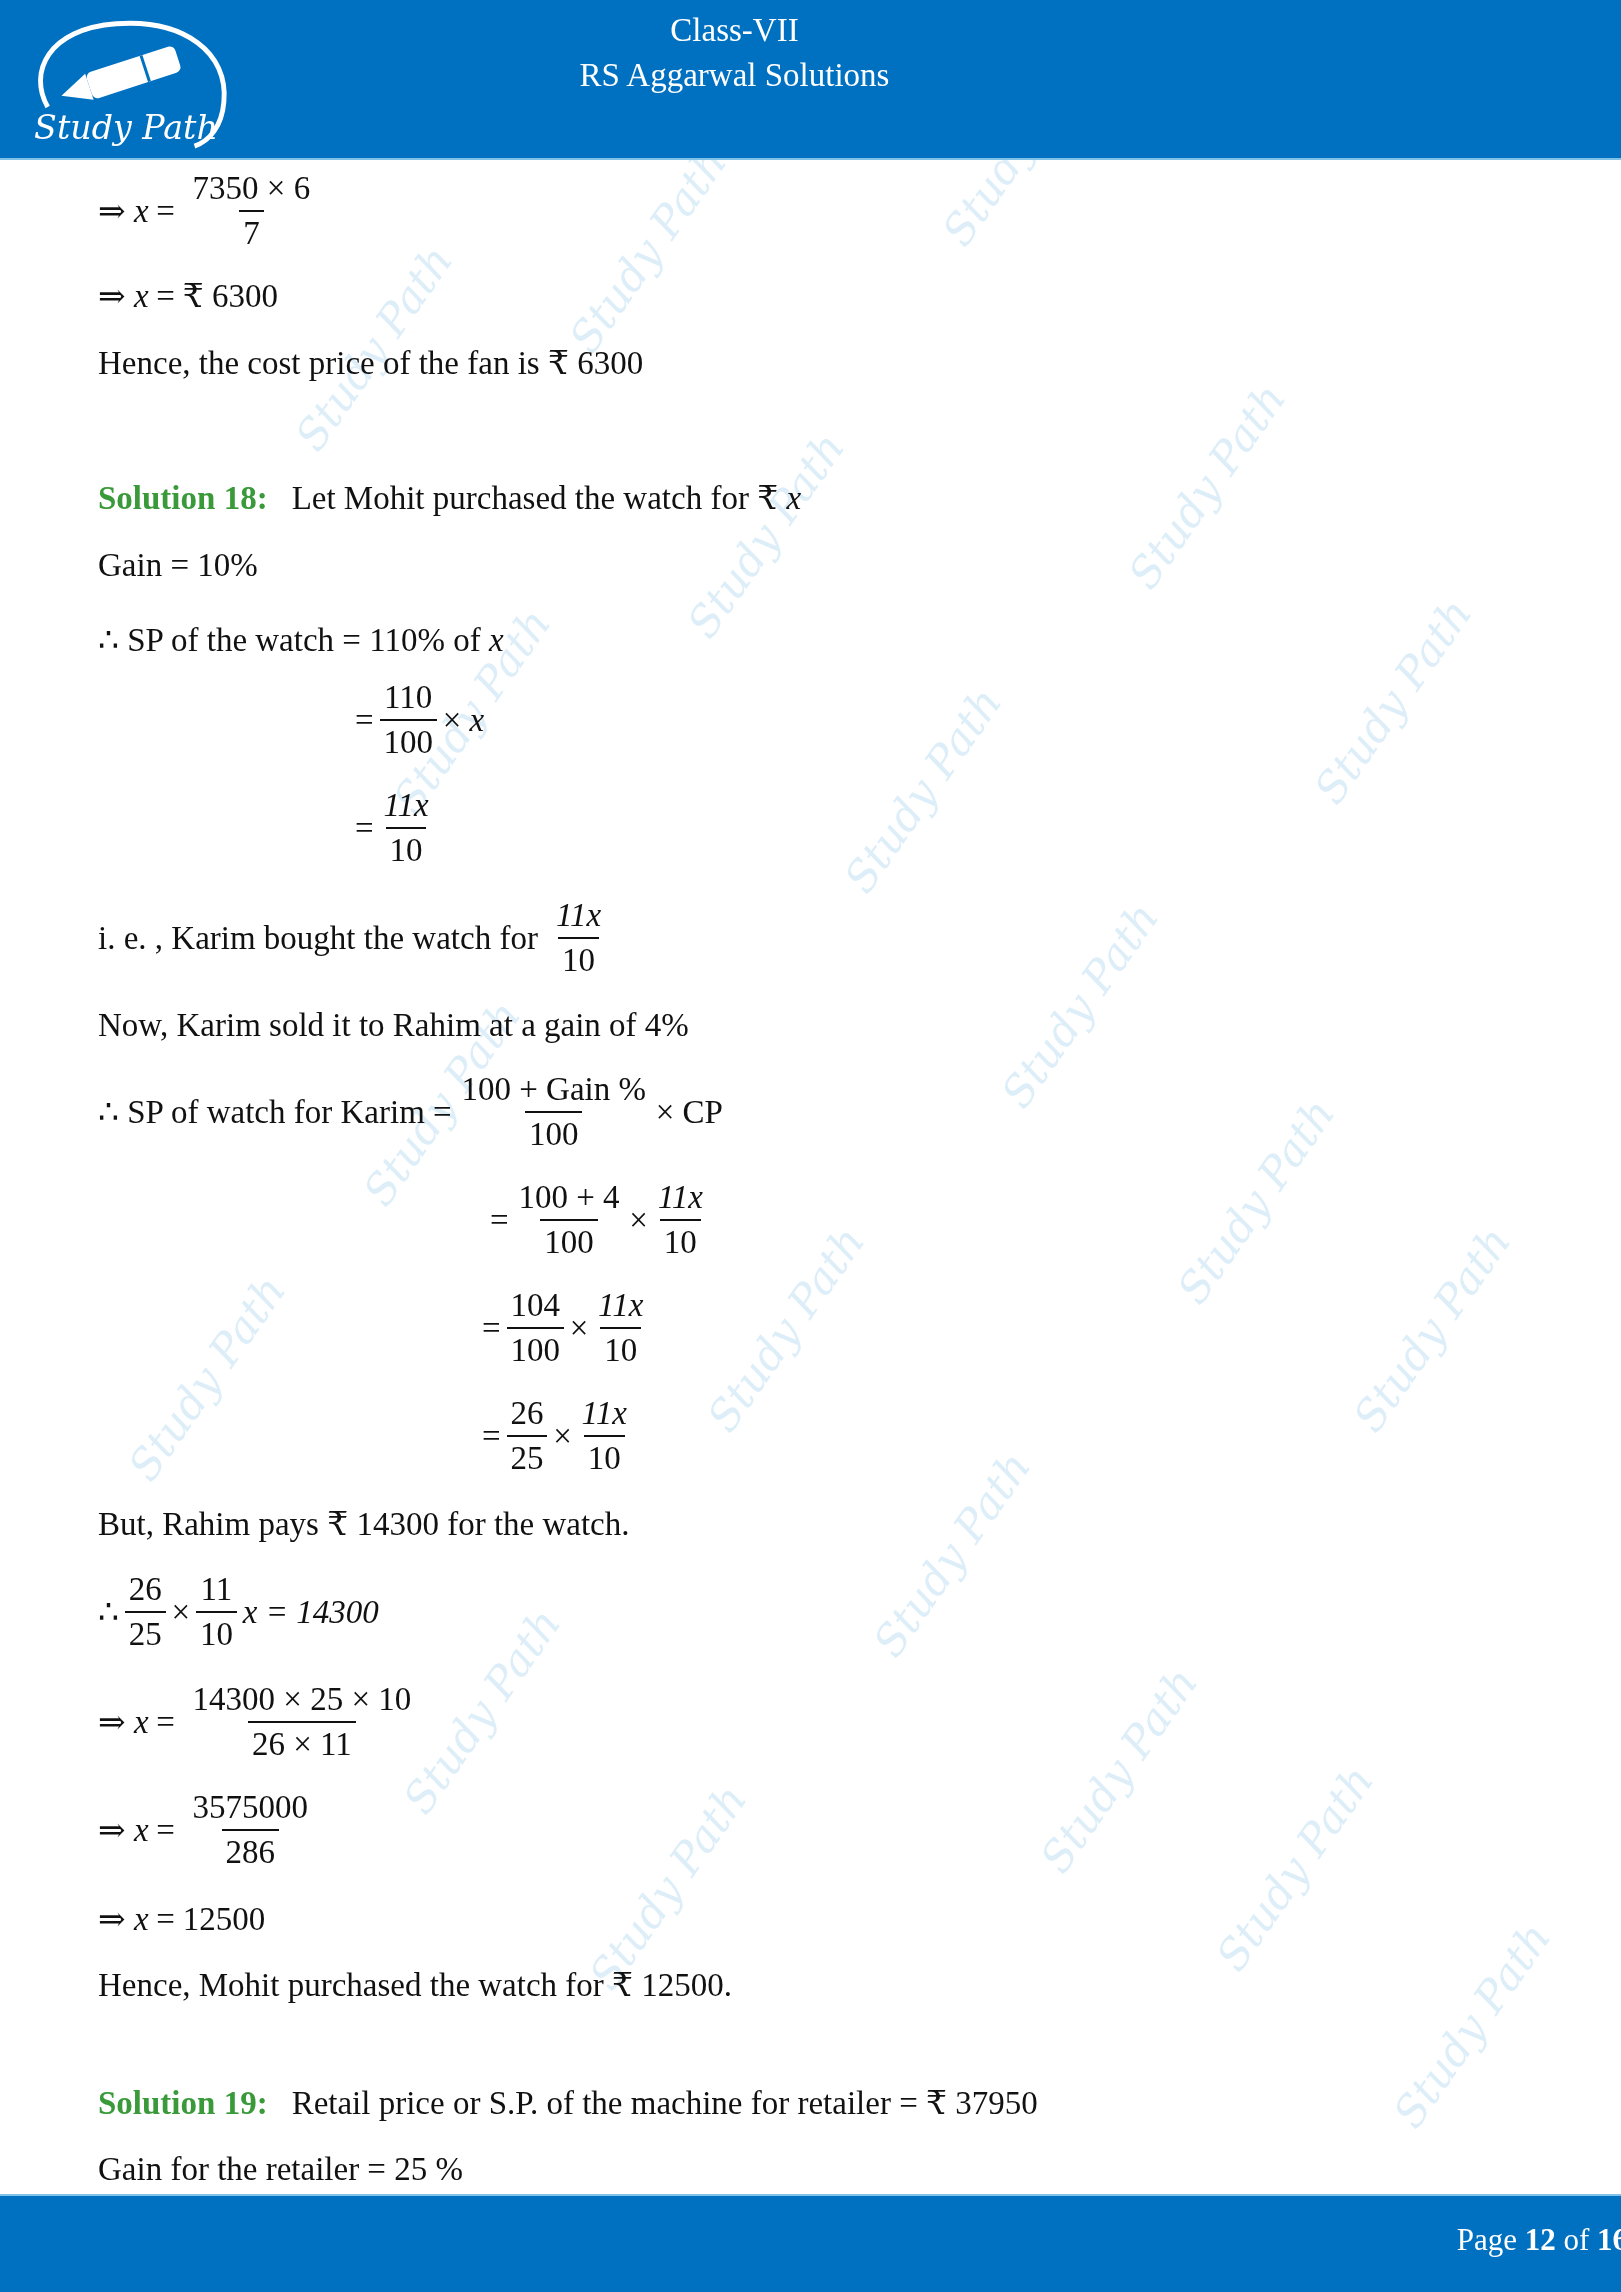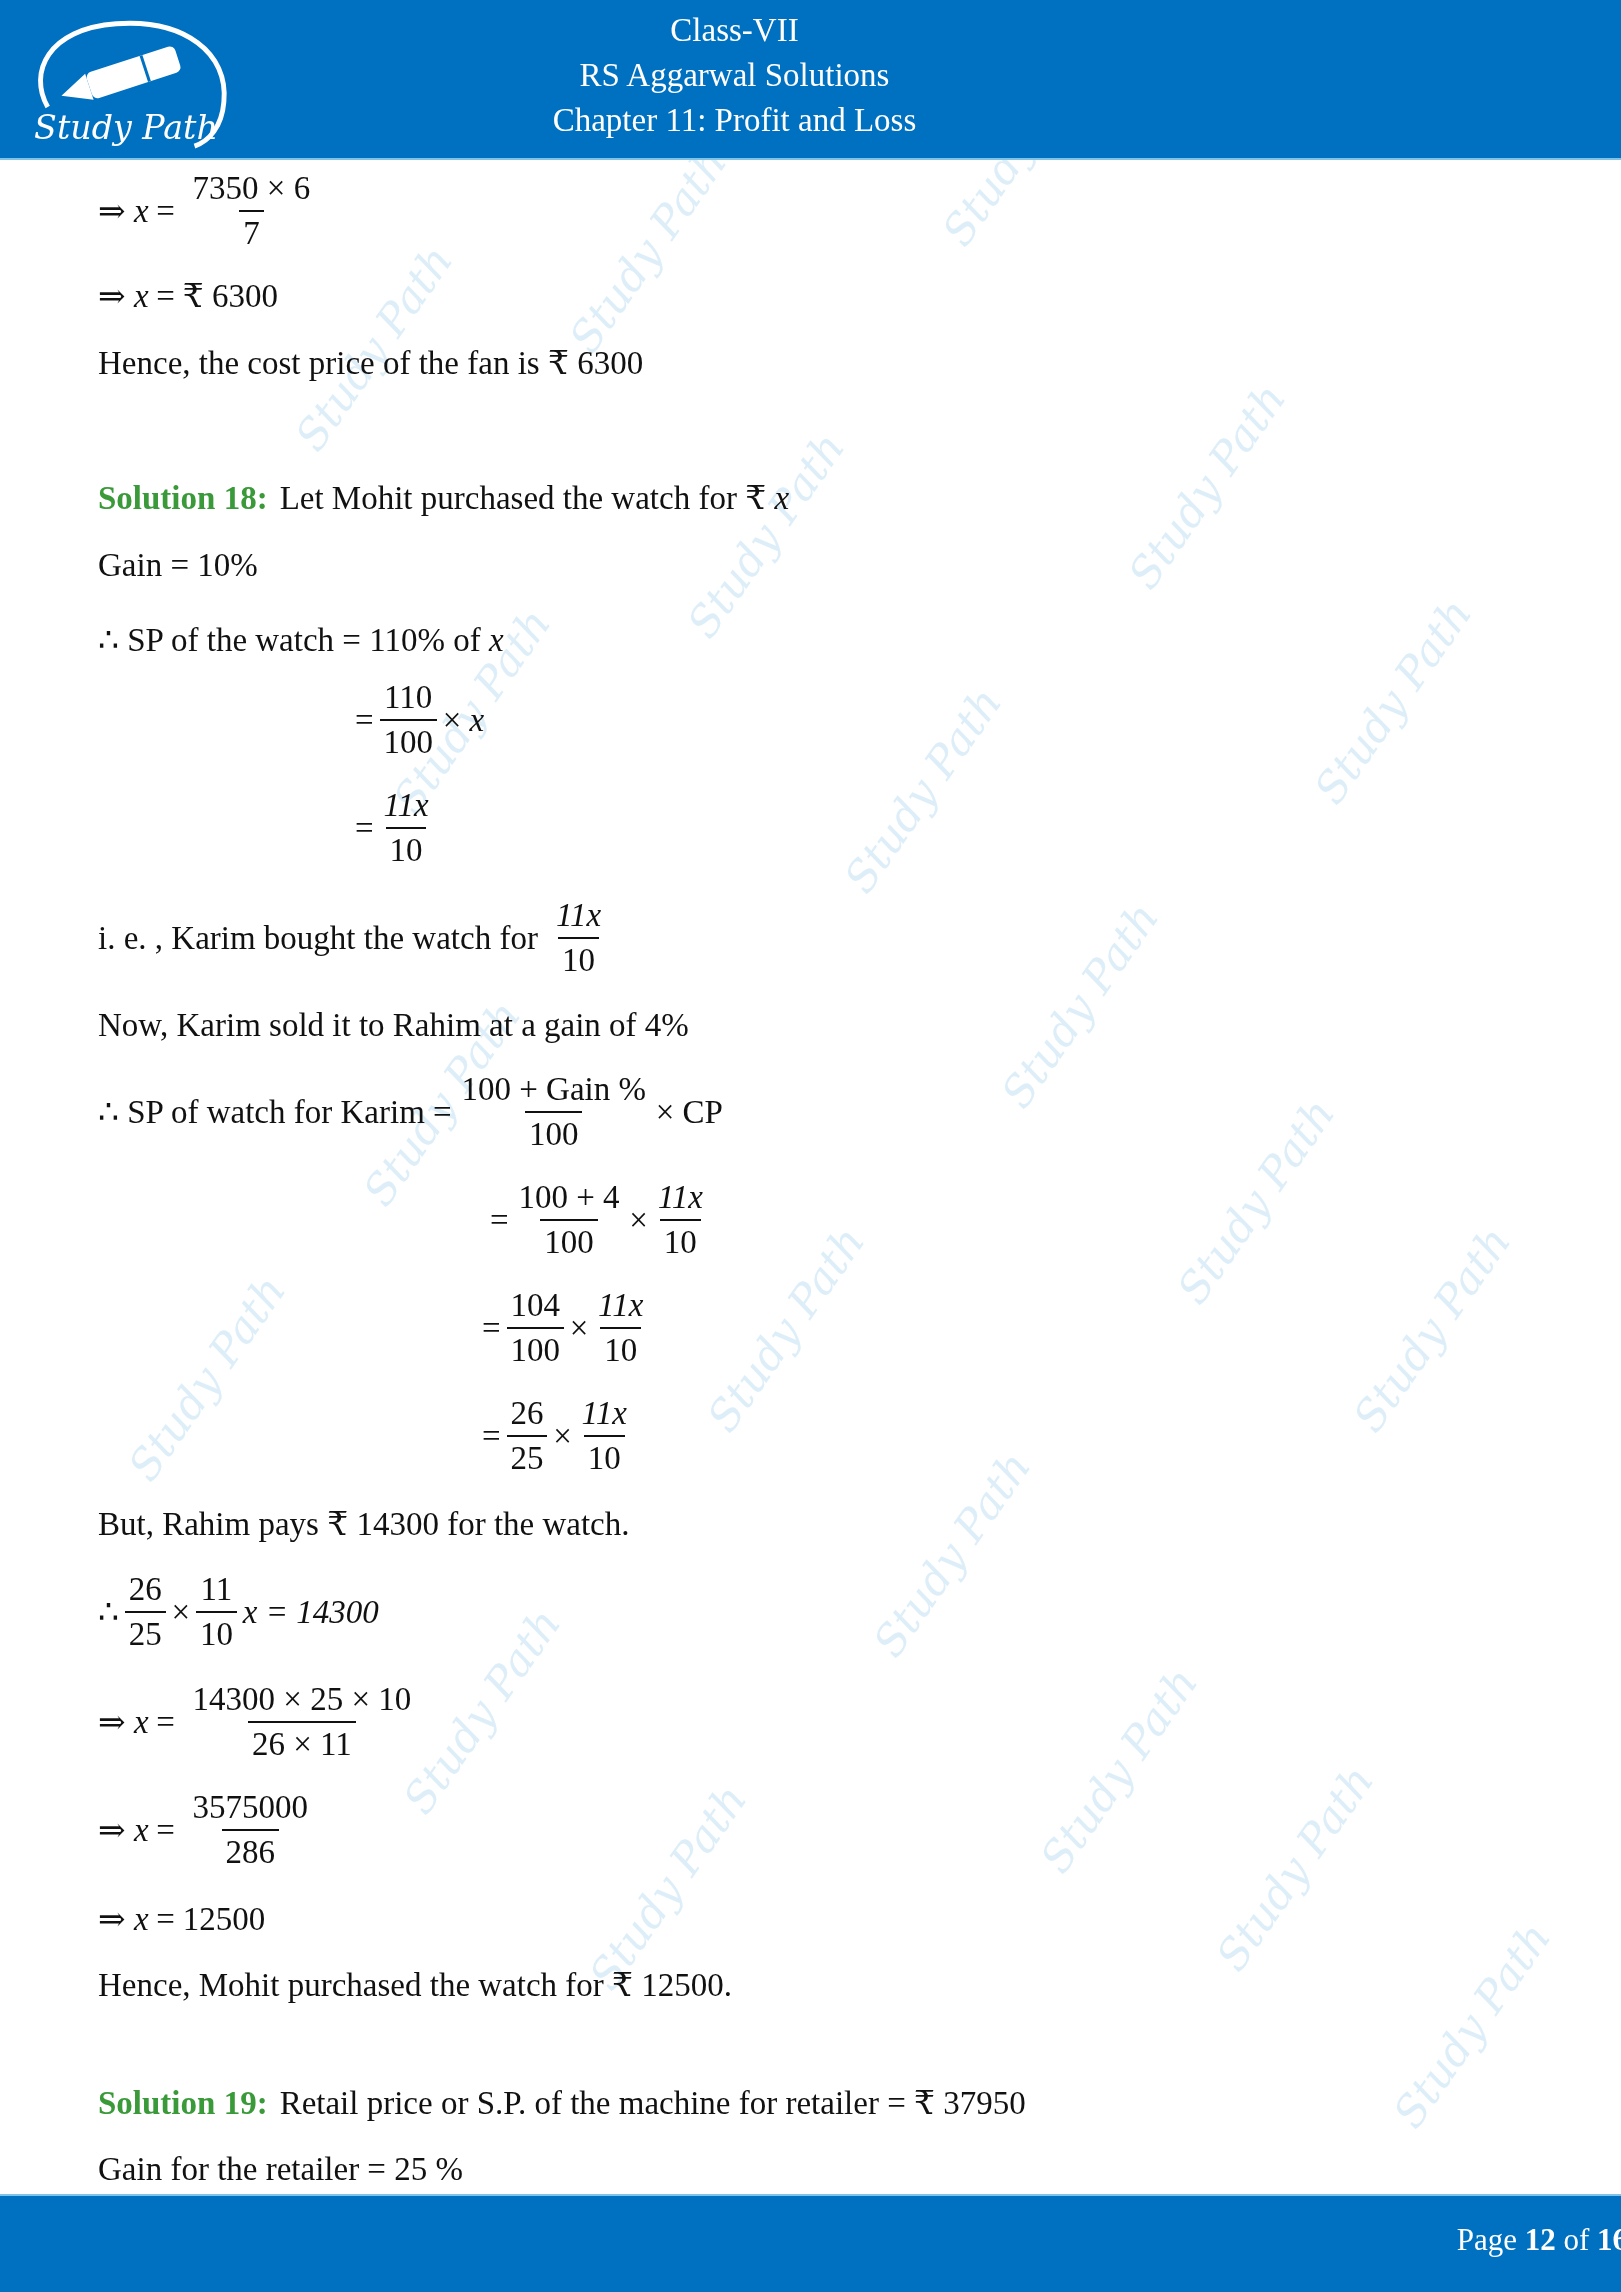--- a/index.html
+++ b/index.html
@@ -21,21 +21,21 @@
     position: absolute; left: 0; top: 2194px; width: 1621px; height: 99px;
     background: #0070c0; border-top: 2.9px solid #7fc3e8;
   }
   .footer-text {
     position: absolute; left: 0; top: 25.5px; width: 1621px; text-align: right;
     color: #ffffff; font-size: 31px; padding-left: 7px;
   }
   .footer-text .num { font-weight: bold; }
 
   .line { position: absolute; font-size: 33px; line-height: 39px; white-space: nowrap; display: flex; align-items: center; }
-  .sol { color: #3a9a3a; font-weight: bold; margin-right: 12px; }
+  .sol { color: #3a9a3a; font-weight: bold; margin-right: 24px; }
   .mi { font-style: italic; }
   .frac { display: inline-flex; flex-direction: column; align-items: center; margin: 0 5.9px; vertical-align: middle; }
   .frac .n { padding: 0 3.9px; line-height: 43px; }
   .frac .d { padding: 0 3.9px; line-height: 43px; border-top: 2.9px solid #111; }
   .op { margin: 0 7.8px; }
 
   .wm {
     position: absolute; color: #cfe8f6; font-size: 43px; font-style: italic;
     font-family: "DejaVu Serif", serif; transform: rotate(-55deg); opacity: 0.7;
     pointer-events: none;
@@ -72,21 +72,20 @@
     <path d="M30 95 C 10 60, 30 15, 100 10 C 170 5, 215 40, 210 90 C 208 115, 195 130, 180 135" fill="none" stroke="#fff" stroke-width="5"></path>
     <g transform="rotate(-18 110 60)">
       <rect x="70" y="48" width="95" height="28" rx="6" fill="#fff"></rect>
       <polygon points="70,48 40,62 70,76" fill="#fff"></polygon>
       <line x1="130" y1="48" x2="130" y2="76" stroke="#0070c0" stroke-width="3"></line>
     </g>
     <text x="110" y="128" text-anchor="middle" fill="#fff" font-size="34" font-style="italic" font-family="DejaVu Serif, serif">Study Path</text>
   </svg>
   <div class="header-text" style="top:7.8px;">Class-VII</div>
   <div class="header-text" style="top:53px;">RS Aggarwal Solutions</div>
-  <div class="header-text" style="top:98px;">Chapter 11: Profit and Loss</div>
 </div>
 
 <div>
 
   <div class="line" style="left:98px;top:167px;">
     <span>⇒</span>&nbsp;
     <span class="mi">x</span>
     <span class="op">=</span>
     <span class="frac">
       <span class="n">7350 × 6</span>

